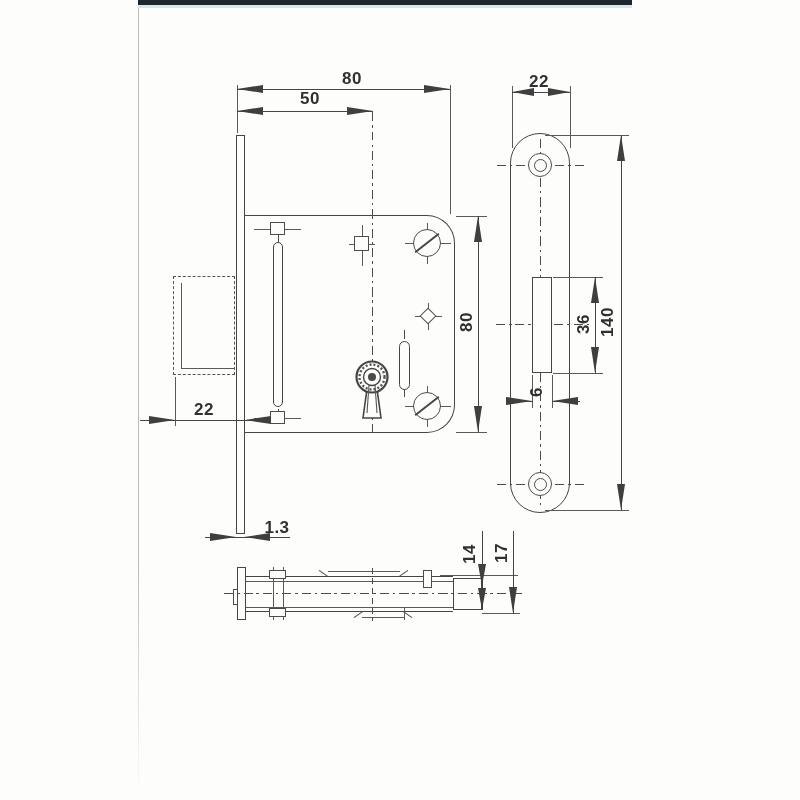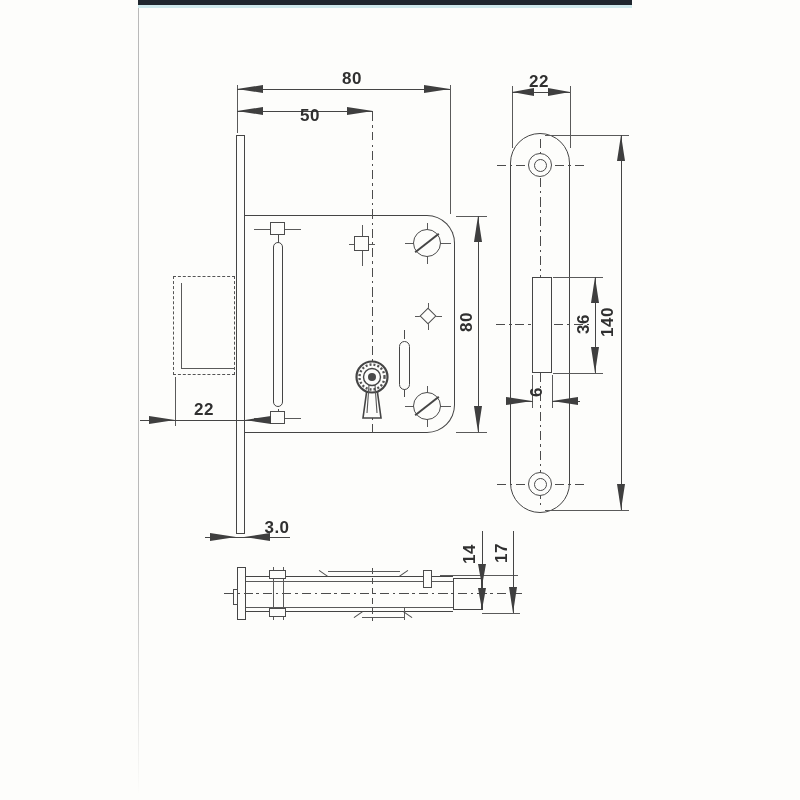--- a/index.html
+++ b/index.html
@@ -93,39 +93,39 @@
     <div class="ln thin" style="left:237px;top:85px;width:1px;height:48px;"></div>
     <div class="ln thin" style="left:449.5px;top:85px;width:1px;height:129px;"></div>
     <div class="ln" style="left:237px;top:88.5px;width:213px;height:1.2px;"></div>
     <div class="ar L" style="left:237px;top:84.5px;"></div>
     <div class="ar R" style="left:424px;top:84.5px;"></div>
     <div class="lbl" style="left:332px;top:70px;">80</div>
 
     <div class="ln" style="left:237px;top:110.5px;width:136px;height:1.2px;"></div>
     <div class="ar L" style="left:237px;top:106.5px;"></div>
     <div class="ar R" style="left:347px;top:106.5px;"></div>
-    <div class="lbl" style="left:290px;top:107px;">50</div>
+    <div class="lbl" style="left:290px;top:90px;">50</div>
 
     <div class="ln thin" style="left:456px;top:215.5px;width:31px;height:1px;"></div>
     <div class="ln thin" style="left:456px;top:431.5px;width:31px;height:1px;"></div>
     <div class="ln" style="left:477.5px;top:216px;width:1.2px;height:216px;"></div>
     <div class="ar U" style="left:473.5px;top:216px;"></div>
     <div class="ar D" style="left:473.5px;top:406px;"></div>
     <div class="lbl rot" style="left:447px;top:313px;">80</div>
 
     <div class="ln thin" style="left:175px;top:377px;width:1px;height:49px;"></div>
     <div class="ln" style="left:140px;top:419.5px;width:122px;height:1.2px;"></div>
     <div class="ar R" style="left:149px;top:415.5px;"></div>
     <div class="ar L" style="left:245px;top:415.5px;"></div>
     <div class="lbl" style="left:184px;top:401px;">22</div>
 
     <div class="ln" style="left:205px;top:536.5px;width:85px;height:1.2px;"></div>
     <div class="ar R" style="left:210px;top:532.5px;"></div>
     <div class="ar L" style="left:244px;top:532.5px;"></div>
-    <div class="lbl" style="left:257px;top:519px;">3.0</div>
+    <div class="lbl" style="left:257px;top:519px;">1.3</div>
   </div>
 
   <div>
     <div class="box" style="left:510px;top:133px;width:60px;height:380px;border-radius:30px;"></div>
 
     <div class="clv" style="left:539.5px;top:139px;height:369px;"></div>
     <div class="clh" style="left:497px;top:164.5px;width:87px;"></div>
     <div class="clh" style="left:497px;top:483.5px;width:87px;"></div>
     <div class="clh" style="left:496px;top:323.5px;width:93px;"></div>
 

